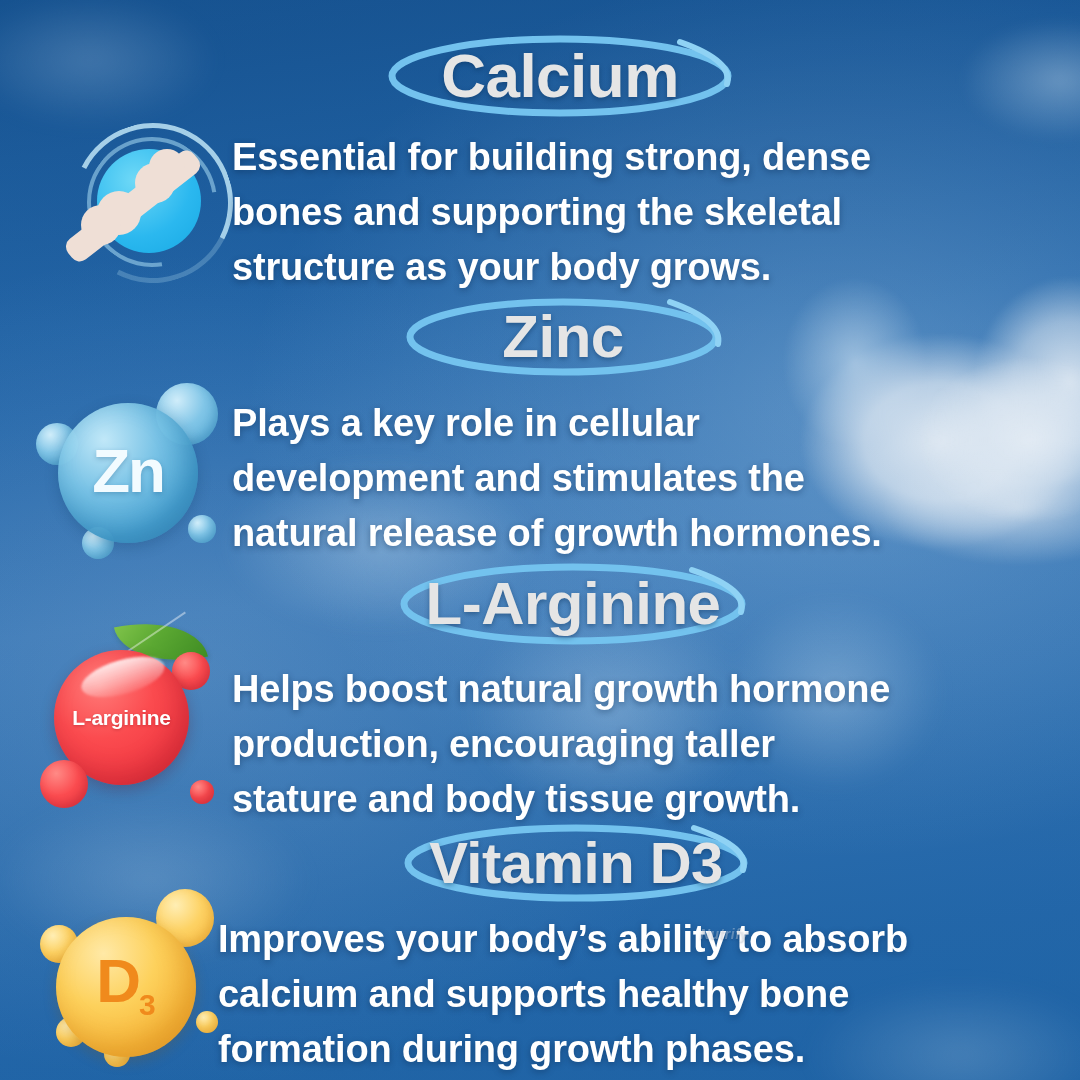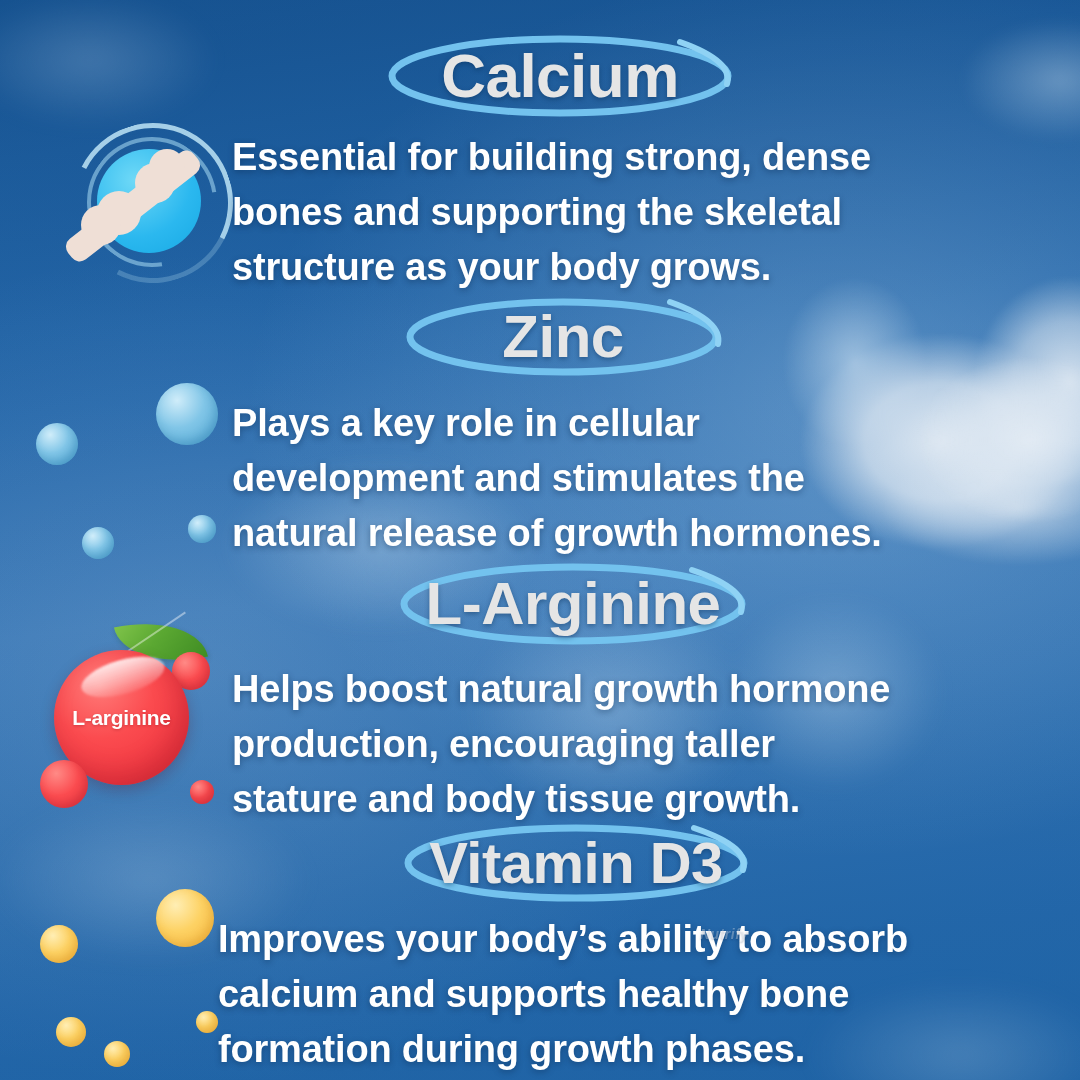--- a/index.html
+++ b/index.html
@@ -265,20 +265,23 @@
         <path d="M 272 6 C 312 20 323 34 320 48" fill="none" stroke="#8fd2f4" stroke-width="6" stroke-linecap="round"></path>
       </svg>
       <div class="title-text" style="font-size:60px;">Zinc</div>
     </div>
 
     <div class="icon" style="left:28px;top:375px;width:200px;height:195px;">
       <div class="bub" style="left:128px;top:8px;width:62px;height:62px;"></div>
       <div class="bub" style="left:8px;top:48px;width:42px;height:42px;"></div>
       <div class="bub" style="left:54px;top:152px;width:32px;height:32px;"></div>
       <div class="bub" style="left:160px;top:140px;width:28px;height:28px;"></div>
+      <div class="zn-main">
+        <span>Zn</span>
+      </div>
     </div>
 
     <div class="body-text" style="left:232px;top:396px;width:700px;">Plays a key role in cellular
 development and stimulates the
 natural release of growth hormones.</div>
   </div>
 
   <div class="section">
 
     <div class="title-wrap" style="left:392px;top:562px;width:362px;height:82px;">
@@ -314,20 +317,23 @@
       </svg>
       <div class="title-text" style="font-size:58px;">Vitamin D3</div>
     </div>
 
     <div class="icon" style="left:20px;top:885px;width:215px;height:195px;">
       <div class="ybub" style="left:136px;top:4px;width:58px;height:58px;"></div>
       <div class="ybub" style="left:20px;top:40px;width:38px;height:38px;"></div>
       <div class="ybub" style="left:36px;top:132px;width:30px;height:30px;"></div>
       <div class="ybub" style="left:84px;top:156px;width:26px;height:26px;"></div>
       <div class="ybub" style="left:176px;top:126px;width:22px;height:22px;"></div>
+      <div class="d3-main">
+        <span><span>D</span><sub>3</sub></span>
+      </div>
     </div>
 
     <div class="body-text" style="left:218px;top:912px;width:740px;">Improves your body’s ability to absorb
 calcium and supports healthy bone
 formation during growth phases.</div>
   </div>
 
   <div class="watermark" style="left:700px;top:926px;font-style:italic;">Nutrify</div>
 
 </div>

